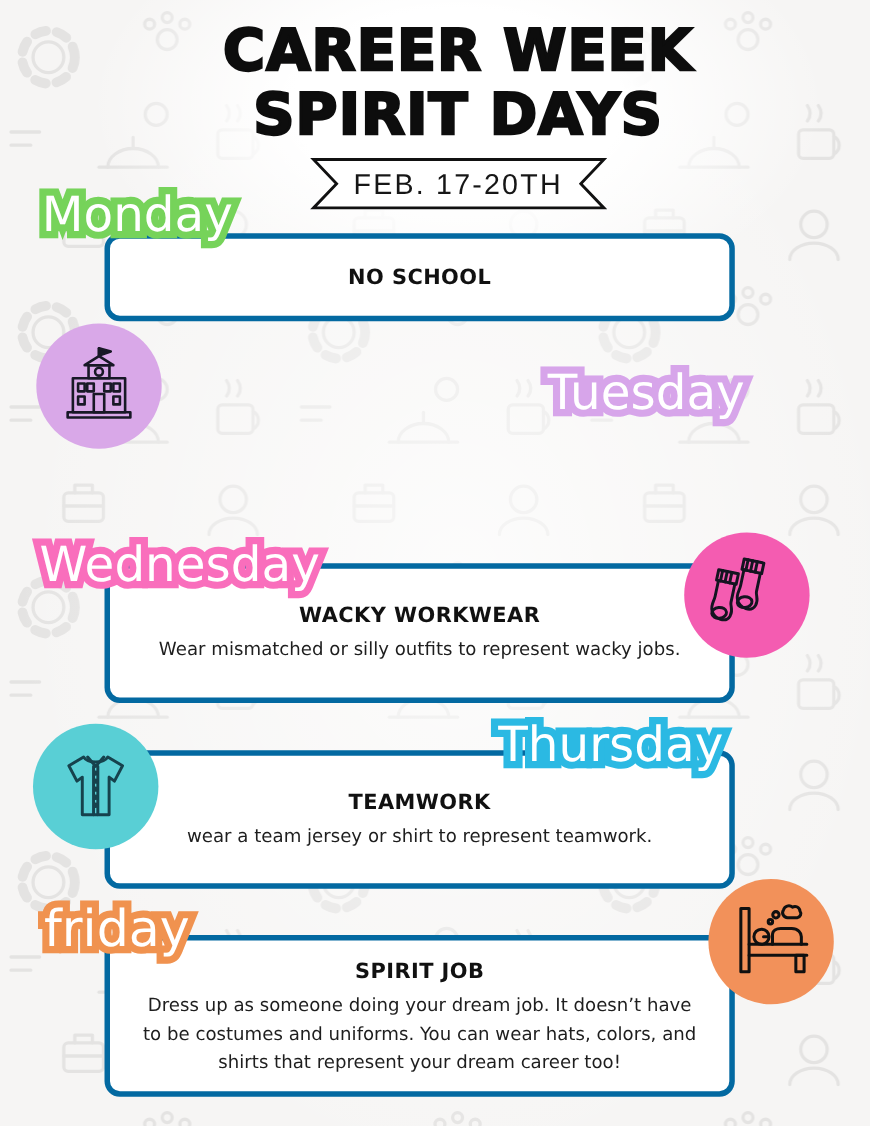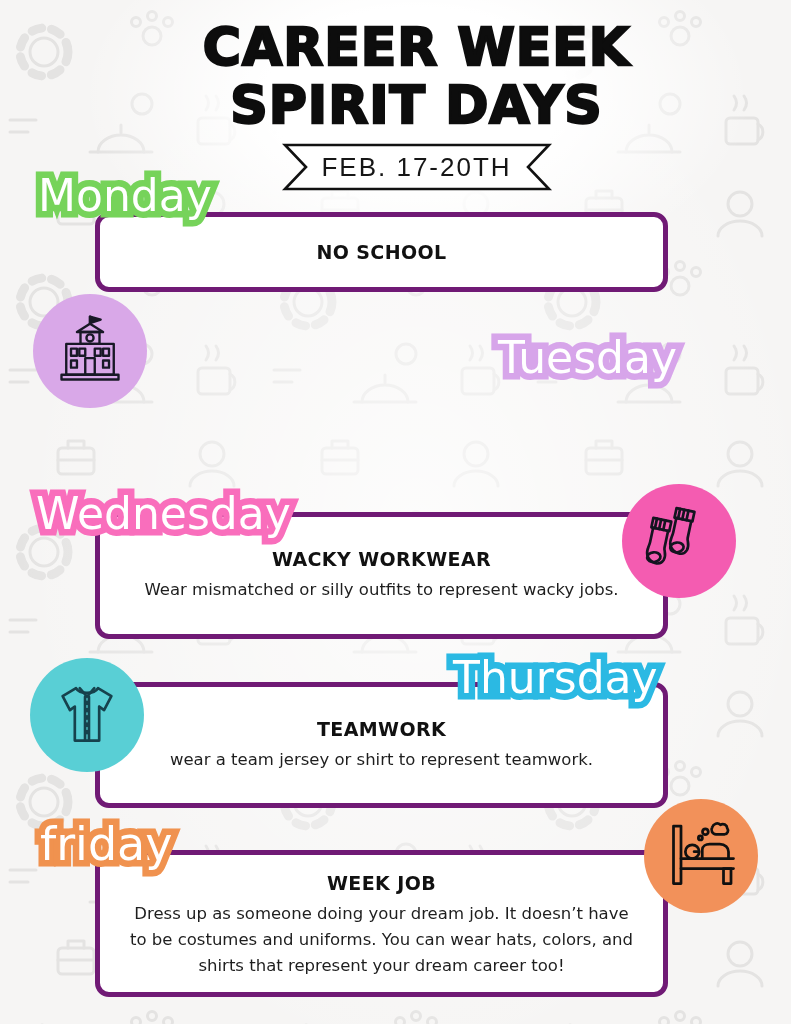--- a/index.html
+++ b/index.html
@@ -21,21 +21,21 @@
     white-space:pre-line;font-family:"DejaVu Sans",sans-serif;
   }
   .ribbon{position:absolute;z-index:3;top:142px;left:50%;transform:translateX(-50%);width:272px;height:50px;}
   .ribbon svg{position:absolute;inset:0;width:100%;height:100%;}
   .ribbon-text{
     position:absolute;inset:0;display:flex;align-items:center;justify-content:center;
     font-family:"Liberation Sans",sans-serif;font-size:26px;letter-spacing:2px;color:#161616;
   }
   .card{
     position:absolute;z-index:2;left:95px;width:573px;box-sizing:border-box;
-    background:#ffffff;border:5px solid #701a75;border-radius:14px;
+    background:#ffffff;border:5px solid #0369a1;border-radius:14px;
     text-align:center;color:#161616;padding-left:6px;padding-right:6px;
   }
   .card-heading{margin:0;font-size:19px;font-weight:700;letter-spacing:.4px;color:#111;}
   .card-body{margin:7px 0 0;font-size:16.5px;line-height:26px;white-space:pre-line;color:#1e1e1e;}
   .card.monday{top:212px;height:80px;display:flex;align-items:center;justify-content:center;}
   .card.tuesday{top:333px;height:135px;padding-top:21px;}
   .card.wednesday{top:512px;height:127px;padding-top:31px;}
   .card.thursday{top:682px;height:126px;padding-top:31px;}
   .card.friday{top:850px;height:147px;padding-top:17px;}
   .day-label{
@@ -195,19 +195,19 @@
         <circle cx="35.5" cy="12.5" r="2.3"></circle>
         <path d="M41 9 a4 4 0 0 1 6.5 -2 a3.6 3.6 0 0 1 5.5 2.8 a3 3 0 0 1 -2 4.8 l-7 0 a3.6 3.6 0 0 1 -3 -5.6 Z"></path>
       </g>
     </svg>
   </div>
   <div class="day-label friday" style="color: rgb(240, 146, 79);">
     <span class="stroke">friday</span>
     <span class="fill">friday</span>
   </div>
   <section class="card friday">
-    <h2 class="card-heading">WEEK JOB</h2>
+    <h2 class="card-heading">SPIRIT JOB</h2>
     <p class="card-body">Dress up as someone doing your dream job. It doesn’t have
 to be costumes and uniforms. You can wear hats, colors, and
 shirts that represent your dream career too!</p>
   </section>
 
 </div>
 
 </body></html>

